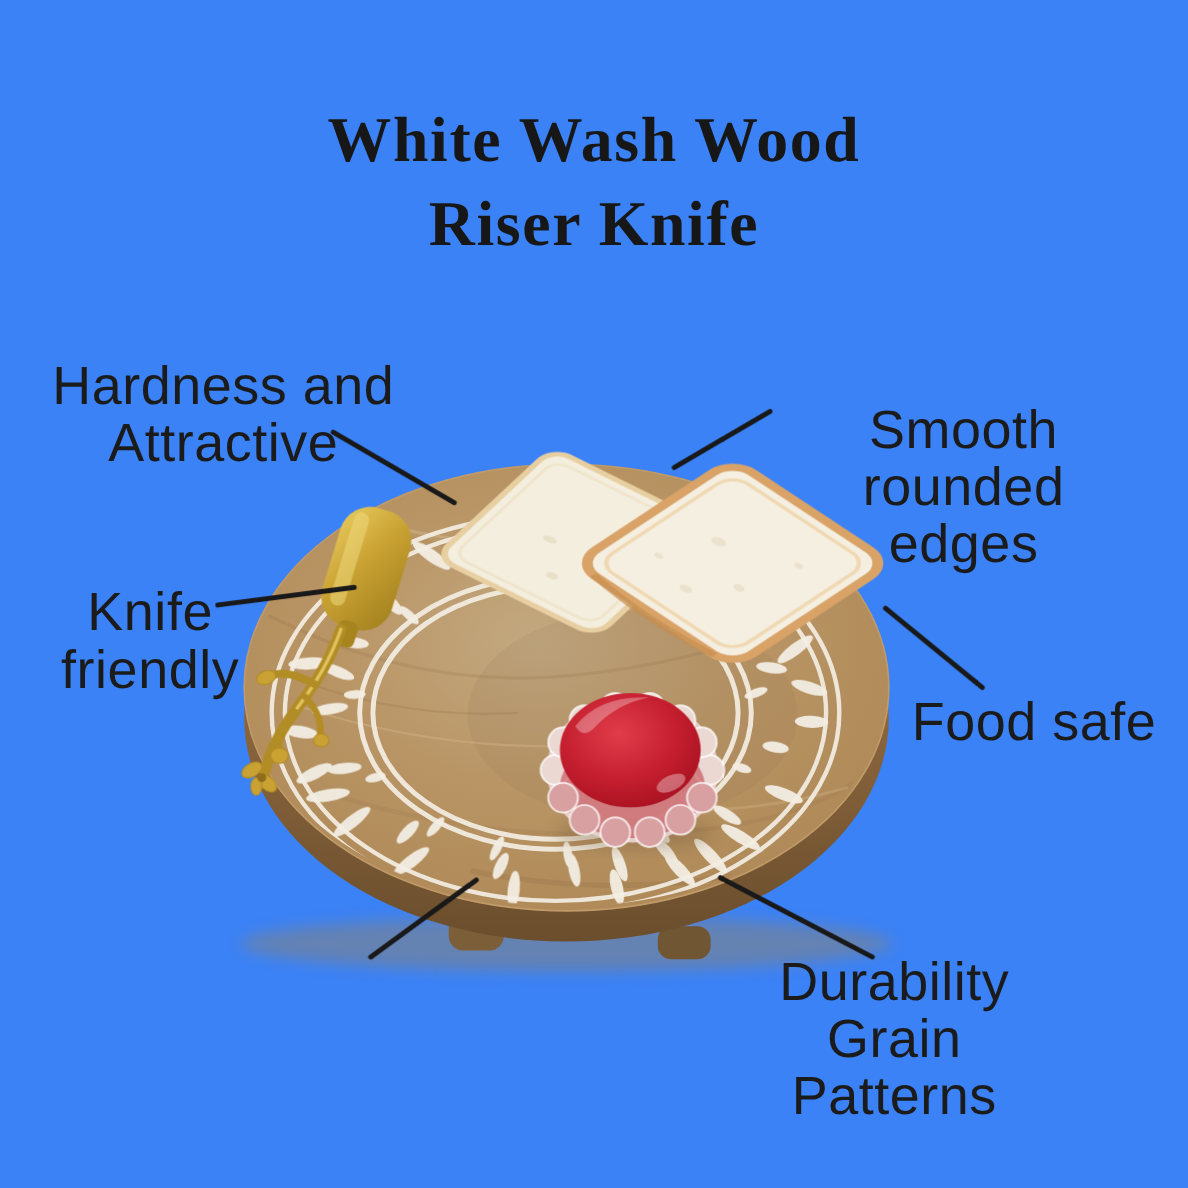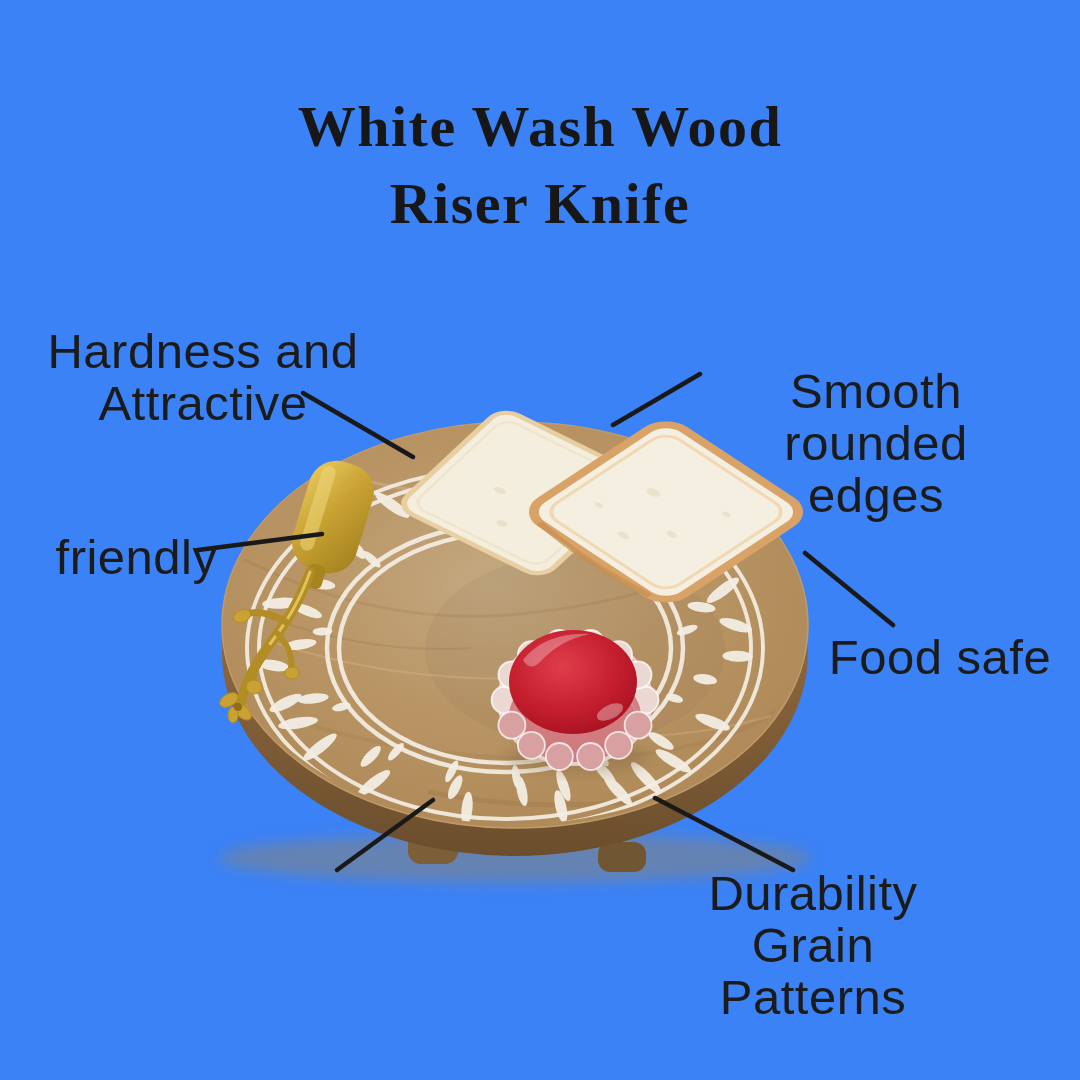--- a/index.html
+++ b/index.html
@@ -244,20 +244,21 @@
     <span>Hardness and</span>
     <span>Attractive</span>
   </div>
 
   <div class="lbl" id="lbl-smooth">
     <span>Smooth rounded</span>
     <span>edges</span>
   </div>
 
   <div class="lbl" id="lbl-knife">
+    <span>Knife</span>
     <span>friendly</span>
   </div>
 
   <div class="lbl" id="lbl-foodsafe">
     <span>Food safe</span>
   </div>
 
 
   <div class="lbl" id="lbl-attractive">
     <span>Durability Grain</span>

